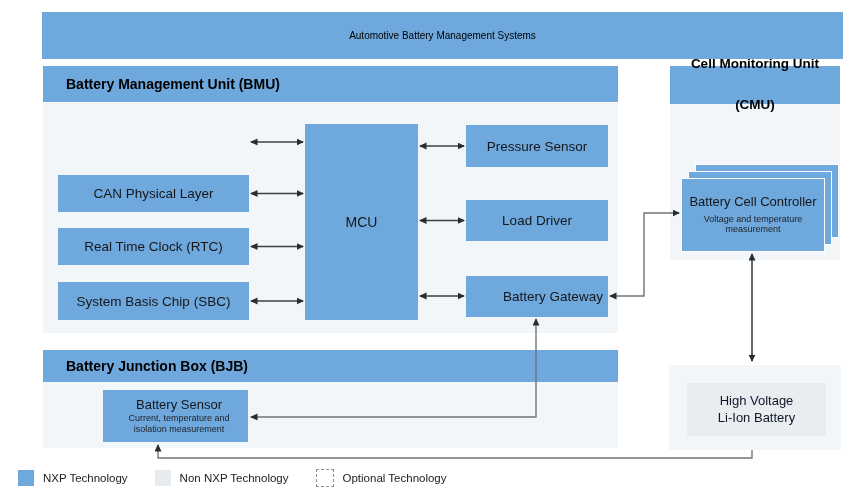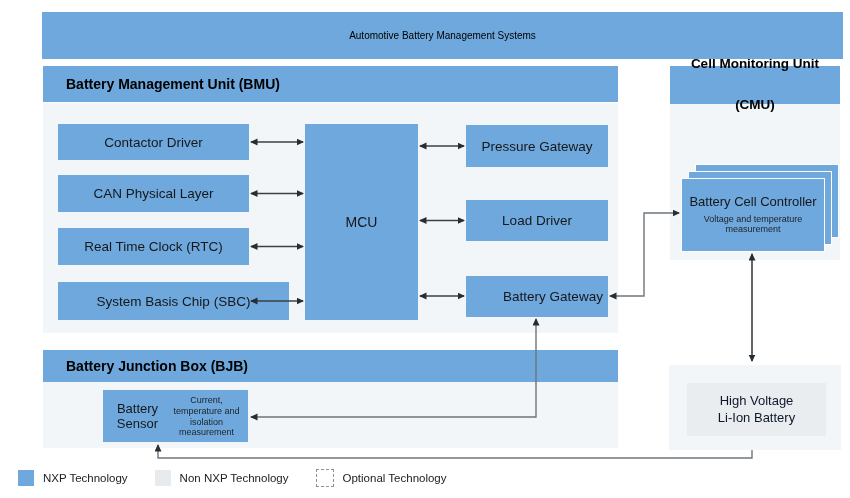--- a/index.html
+++ b/index.html
@@ -24,36 +24,36 @@
   .bmu-body{left:43px;top:103px;width:575px;height:230px;}
   .cmu-body{left:670px;top:104px;width:170px;height:156px;}
   .bjb-body{left:43px;top:382px;width:575px;height:66px;}
   .hv-outer{left:669px;top:365px;width:172px;height:85px;}
 
   .block{background:#6FA8DC;display:flex;align-items:center;justify-content:center;
          font-size:13.5px;color:#15181b;text-align:center;}
   .b-contactor{left:58px;top:124px;width:191px;height:36px;}
   .b-can{left:58px;top:175px;width:191px;height:37px;}
   .b-rtc{left:58px;top:228px;width:191px;height:37px;}
-  .b-sbc{left:58px;top:282px;width:231px;height:38px;}
+  .b-sbc{left:58px;top:282px;width:191px;height:38px;}
   .b-mcu{left:305px;top:124px;width:113px;height:196px;font-size:14px;}
   .b-pressure{left:466px;top:125px;width:142px;height:42px;}
   .b-load{left:466px;top:200px;width:142px;height:41px;}
   .b-gateway{left:466px;top:276px;width:142px;height:41px;padding-left:32px;}
 
   .card{width:144px;height:74px;background:#6FA8DC;border:1.5px solid #fdfdfd;}
   .card-back2{left:695px;top:164px;}
   .card-back1{left:688px;top:171px;}
   .card-front{left:681px;top:178px;display:flex;flex-direction:column;
               align-items:center;justify-content:center;text-align:center;}
   .card-front .title{font-size:13px;line-height:1.15;color:#15181b;}
   .card-front .sub{font-size:9px;line-height:1.2;margin-top:4px;color:#1d2226;width:120px;}
 
   .b-sensor{left:103px;top:390px;width:145px;height:52px;background:#6FA8DC;
-            display:flex;flex-direction:row;align-items:center;justify-content:center;
+            display:flex;flex-direction:column;align-items:center;justify-content:center;
             text-align:center;padding-left:7px;}
   .b-sensor .title{font-size:13px;color:#15181b;}
   .b-sensor .sub{font-size:9px;line-height:1.2;margin-top:1px;color:#1d2226;width:130px;}
 
   .hv-inner{left:687px;top:383px;width:139px;height:53px;background:#E9EDF0;
             display:flex;flex-direction:column;align-items:center;justify-content:center;
             font-size:13px;line-height:1.3;color:#0f172a;text-align:center;}
 
   .legend{left:18px;top:469px;display:flex;align-items:center;font-size:11.5px;color:#222;}
   .legend .item{display:flex;align-items:center;margin-right:27px;}
@@ -84,39 +84,36 @@
     <span>Battery Management Unit (BMU)</span>
   </div>
   <div class="abs sec-header cmu-header">
     <span>Cell Monitoring Unit</span>
     <span>(CMU)</span>
   </div>
   <div class="abs sec-header bjb-header">
     <span>Battery Junction Box (BJB)</span>
   </div>
 
-  <div class="abs block b-contactor">
-    <span>Contactor Driver</span>
-  </div>
   <div class="abs block b-can">
     <span>CAN Physical Layer</span>
   </div>
   <div class="abs block b-rtc">
     <span>Real Time Clock (RTC)</span>
   </div>
   <div class="abs block b-sbc">
     <span>System Basis Chip (SBC)</span>
   </div>
 
   <div class="abs block b-mcu">
     <span>MCU</span>
   </div>
 
   <div class="abs block b-pressure">
-    <span>Pressure Gateway</span>
+    <span>Pressure Sensor</span>
   </div>
   <div class="abs block b-load">
     <span>Load Driver</span>
   </div>
   <div class="abs block b-gateway">
     <span>Battery Gateway</span>
   </div>
 
   <div class="abs card card-back2"></div>
   <div class="abs card card-back1"></div>

